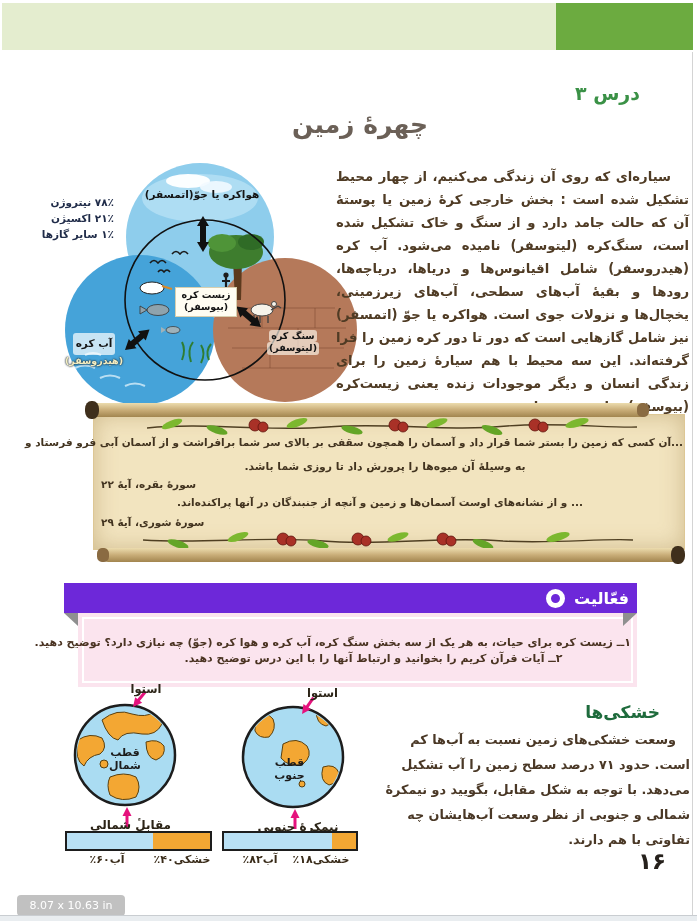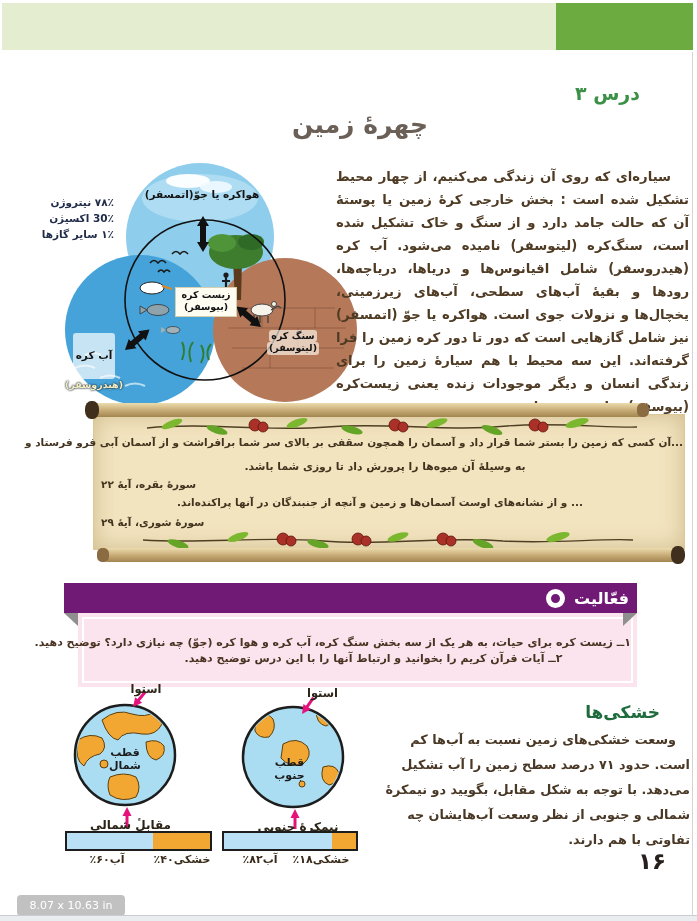--- a/index.html
+++ b/index.html
@@ -11,33 +11,33 @@
   .band-dark { left:556px; top:3px; width:137px; height:47px; background:#6cab40; }
   .lesson { left:565px; top:82px; width:85px; text-align:center; color:#3a9146; font-size:19px; font-weight:bold; }
   .title { left:210px; top:110px; width:300px; text-align:center; color:#6b6057; font-size:25px; font-weight:bold; letter-spacing:1px; }
   .venn { left:30px; top:160px; width:332px; height:252px; }
   .venn .lbl { position:absolute; font-weight:bold; color:#141414; text-align:center; line-height:1.3; }
   .gases { position:absolute; left:0; top:34px; width:84px; text-align:right; color:#202c49; font-size:10.5px; font-weight:bold; line-height:16px; }
   .lbl-atm { left:112px; top:28px; width:120px; font-size:10.5px; }
   .lbl-bio { left:145px; top:127px; width:62px; height:30px; background:#fffdf2; border:1px solid #d8cfae; font-size:9.5px; padding-top:1px; }
   .lbl-hydro { left:28px; top:173px; width:72px; font-size:10.5px; }
   .lbl-hydro .l2 { color:#f4eec2; text-shadow:0 0 2px #23323c, 0 0 2px #23323c; font-size:9.5px; }
-  .lbl-hydro .l1 { background:rgba(255,255,255,.7); border-radius:3px; display:inline-block; padding:16px 3px; }
+  .lbl-hydro .l1 { background:rgba(255,255,255,.7); border-radius:3px; display:inline-block; padding:4px 3px; }
   .lbl-litho { left:232px; top:170px; width:62px; font-size:9.5px; }
   .lbl-litho span { background:rgba(255,250,240,.65); border-radius:3px; display:inline-block; padding:0 2px; }
   .intro { left:336px; top:165px; width:353px; font-size:13.2px; font-weight:bold; color:#4f3b24; line-height:23px; text-align:justify; text-indent:18px; }
   .scroll { left:85px; top:400px; width:607px; height:172px; }
   .rod { position:absolute; background:linear-gradient(#ecdcae,#c9ad78,#a2854f); border-radius:7px; }
   .rod-top { left:2px; top:3px; width:560px; height:14px; }
   .rod-bottom { left:16px; top:148px; width:578px; height:14px; }
   .cap-dark { position:absolute; background:#3f2f1c; border-radius:45%; }
   .cap-mid { position:absolute; background:#8a6b42; border-radius:40%; }
   .parchment { position:absolute; left:8px; top:14px; width:592px; height:136px; background:#f2e4bf; border:1px solid #ddc795; box-shadow:inset 0 0 22px rgba(150,118,60,.38); }
   .verse { position:absolute; color:#42331f; font-weight:bold; white-space:nowrap; }
-  .activity-bar { left:64px; top:583px; width:573px; height:30px; background:#701a75; display:flex; align-items:center; gap:9px; padding-right:8px; }
+  .activity-bar { left:64px; top:583px; width:573px; height:30px; background:#6d28d9; display:flex; align-items:center; gap:9px; padding-right:8px; }
   .activity-title { color:#fff; font-size:16px; font-weight:bold; }
   .ring { width:19px; height:19px; border:5px solid #fff; border-radius:50%; background:transparent; }
   .fold { position:absolute; width:14px; height:13px; background:#8f8f8f; z-index:3; }
   .fold-left { left:64px; top:613px; clip-path:polygon(0 0,100% 0,100% 100%); }
   .fold-right { left:623px; top:613px; clip-path:polygon(0 0,100% 0,0 100%); }
   .activity-body { left:78px; top:613px; width:559px; height:74px; background:#fbe4ee; padding:4px; }
   .activity-inner { border:2px solid #fff; height:100%; display:flex; flex-direction:column; justify-content:center; gap:3px; }
   .activity-item { text-align:center; font-size:11px; font-weight:bold; color:#4a3322; white-space:nowrap;margin-left:32px; }
   .drylands-heading { left:560px; top:702px; width:100px; color:#1e6b3c; font-size:17px; font-weight:bold; text-align:right; }
   .drylands-para { left:378px; top:727px; width:312px; font-size:12.8px; font-weight:bold; color:#4a3826; line-height:25px; text-align:right; text-indent:14px; }
@@ -106,21 +106,21 @@
           <polygon points="32,0 22,-6 22,6"></polygon>
       </g>
       <g fill="#111111" transform="translate(231,167) rotate(-140)">
         <polygon points="0,0 10,-6 10,6"></polygon>
           <line x1="8" y1="0" x2="24" y2="0" stroke="#111111" stroke-width="6"></line>
           <polygon points="32,0 22,-6 22,6"></polygon>
       </g>
     </svg>
     <div class="gases">
       <div>۷۸٪ نیتروژن</div>
-      <div>30٪ اکسیژن</div>
+      <div>۲۱٪ اکسیژن</div>
       <div>۱٪ سایر گازها</div>
     </div>
     <div class="lbl lbl-atm">هواکره یا جوّ(اتمسفر)</div>
     <div class="lbl lbl-hydro">
       <div class="l1">آب کره</div>
       <div class="l2">(هیدروسفر)</div>
     </div>
     <div class="lbl lbl-litho">
       <div><span>سنگ کره</span></div>
       <div><span>(لیتوسفر)</span></div>

